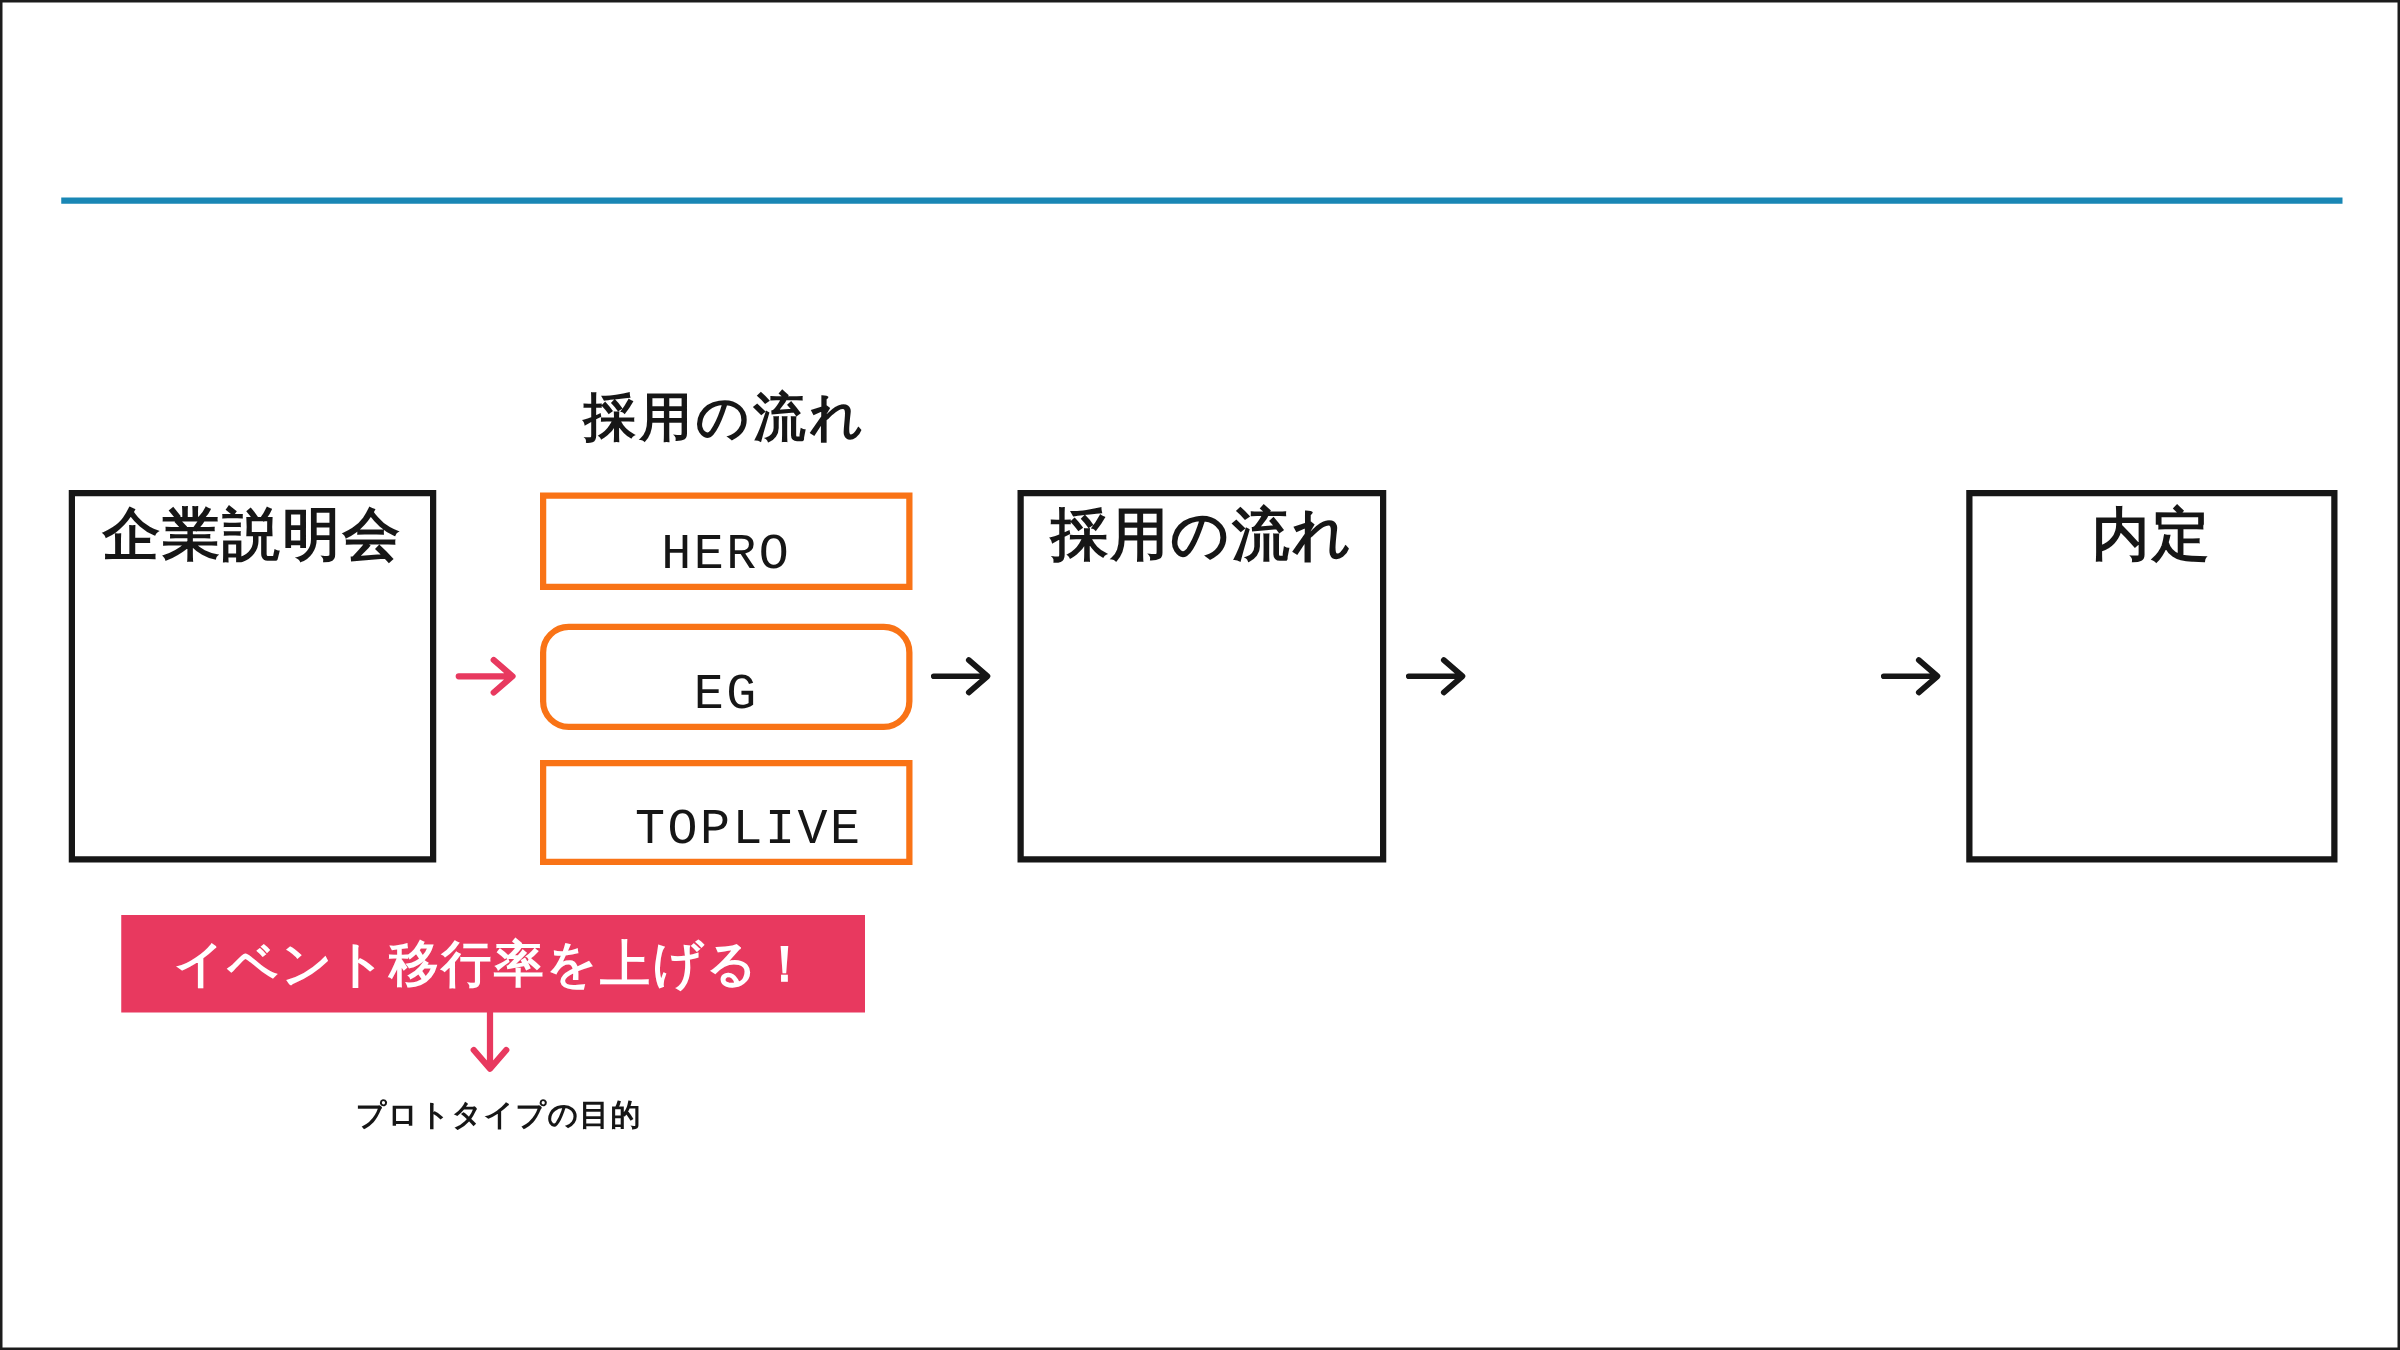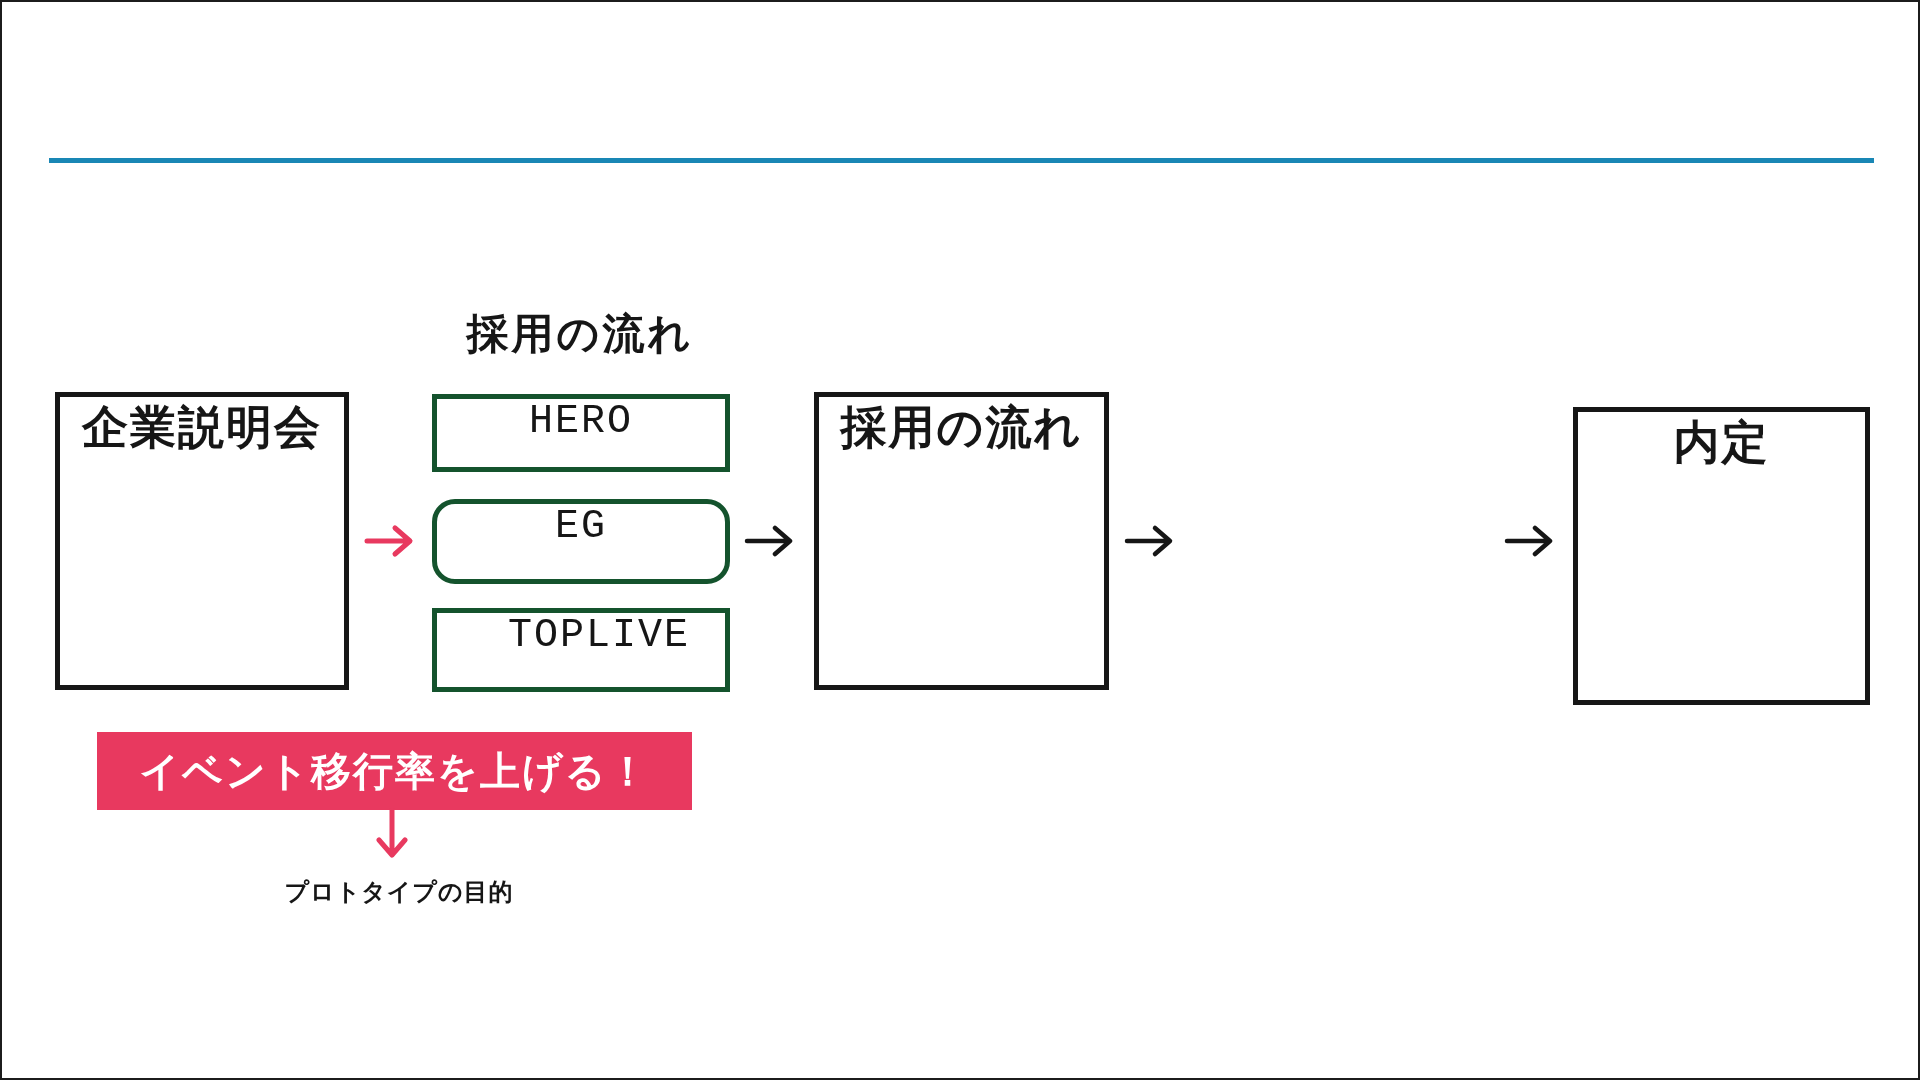--- a/index.html
+++ b/index.html
@@ -52,29 +52,29 @@
     justify-content: center;
     font-size: 46px;
     font-weight: 600;
     letter-spacing: 2px;
     color: #161616;
     white-space: nowrap;
   }
   .box-company  { left: 53px;   top: 390px; width: 294px; height: 298px; }
   .box-entry    { left: 812px;  top: 390px; width: 295px; height: 298px; }
   .box-select   { left: 1192px; top: 390px; width: 295px; height: 298px; }
-  .box-offer    { left: 1571px; top: 390px; width: 297px; height: 298px; margin-top: 15px; }
+  .box-offer    { left: 1571px; top: 390px; width: 297px; height: 298px; }
 
   .event-box {
     left: 430px;
     width: 298px;
-    border: 5px solid #14532d;
+    border: 5px solid #f97316;
     background: #ffffff;
     display: flex;
-    align-items: flex-start;
+    align-items: flex-end;
     justify-content: center;
     font-family: "Liberation Mono", "DejaVu Sans Mono", monospace;
     font-size: 40px;
     font-weight: 500;
     letter-spacing: 2px;
     color: #161616;
   }
   .event-hero    { top: 392px; height: 78px; }
   .event-eg      { top: 497px; height: 85px; border-radius: 23px; }
   .event-toplive { top: 606px; height: 84px; padding-left: 36px; }

